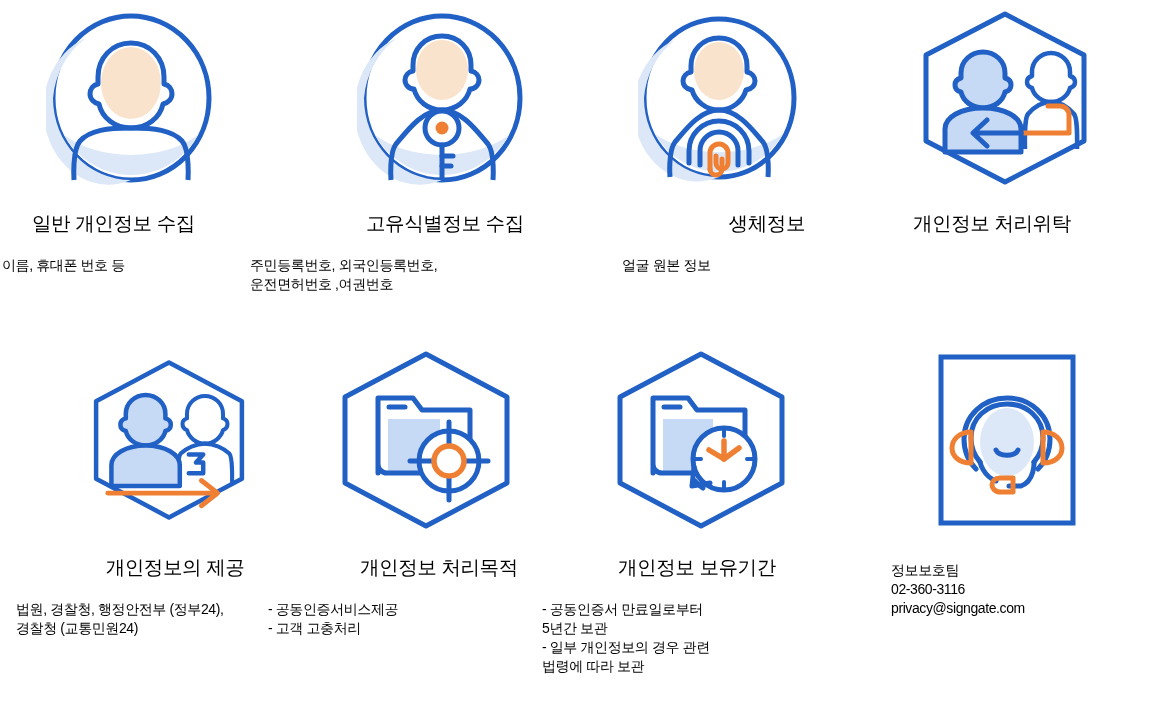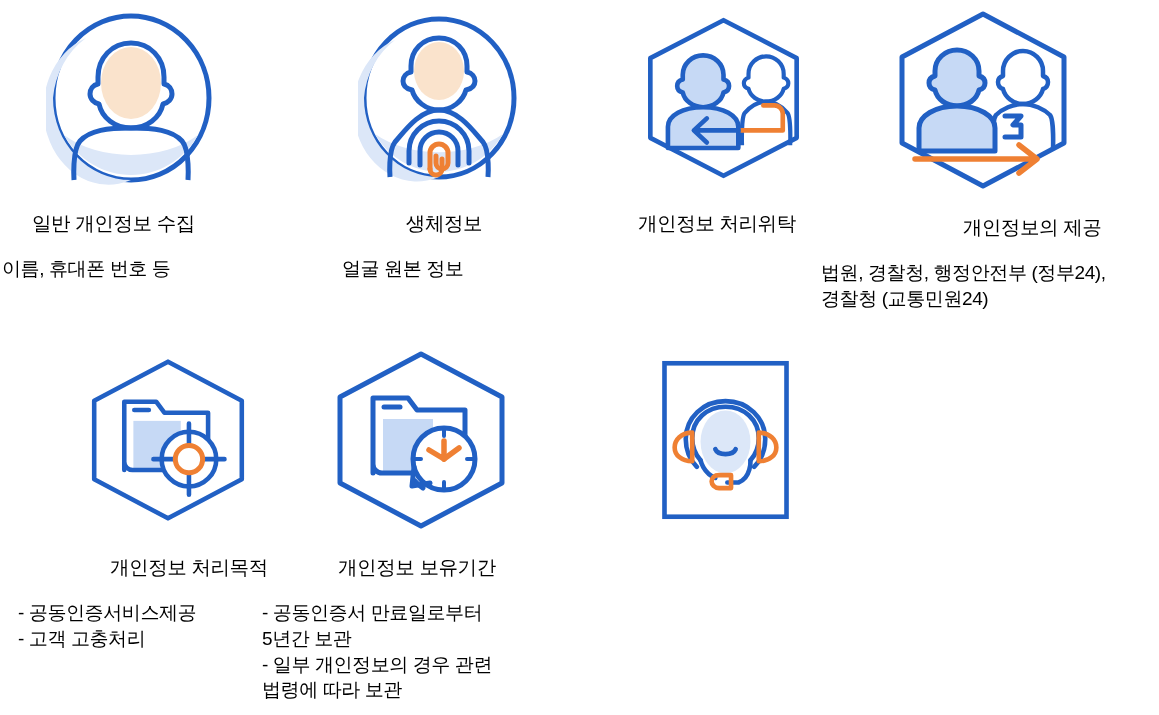--- a/index.html
+++ b/index.html
@@ -38,38 +38,38 @@
   .card-title {
     text-align: center;
     font-weight: normal;
     font-size: 19.5px;
     letter-spacing: -0.4px;
     line-height: 1.2;
     margin-top: 16px;
     white-space: nowrap;
   }
   .card-body {
-    font-size: 19px;
+    font-size: 14px;
     line-height: 1.35;
     letter-spacing: -0.4px;
     margin-top: 21px;
     white-space: pre-line;
   }
 
   
   .c1 .icon-wrap { justify-content: flex-start; padding-left: 46px; }
   .c1 .card-title { text-align: left; padding-left: 32px; }
   .c1 .card-body  { padding-left: 2px; }
 
   .c2 .icon-wrap { justify-content: flex-start; padding-left: 107px; }
   .c2 .card-title { text-align: left; padding-left: 116px; }
   .c2 .card-body  { padding-left: 0px; }
 
   .c3 .icon-wrap { justify-content: flex-start; padding-left: 108px; }
-  .c3 .card-title { text-align: center; padding-left: 108px; }
+  .c3 .card-title { text-align: right; padding-left: 108px; }
   .c3 .card-body  { padding-left: 92px; }
 
   .c4 .icon-wrap { justify-content: flex-start; padding-left: 112px; }
   .c4 .card-title { text-align: left; padding-left: 108px; }
   .c4 .card-body  { padding-left: 12px; }
 
   .r2 .icon-wrap { height: 200px; }
 
   .c5 .icon-wrap { justify-content: flex-start; padding-left: 88px; }
   .c5 .card-title { text-align: center; padding-left: 100px; }
@@ -100,20 +100,39 @@
         <path d="M18 125 A78 82 0 0 0 152 125 A90 60 0 0 1 18 125 Z" fill="#dce7f8"></path>
         <ellipse cx="85" cy="73" rx="30" ry="36" fill="#fae3cc"></ellipse>
         <path d="M85 33 C66 33 52 48 52 67 L52 74 C47 75 44 79 44 84 C44 89 48 93 53 94 C56 108 69 118 85 118 C101 118 114 108 117 94 C122 93 126 89 126 84 C126 79 123 75 118 74 L118 67 C118 48 104 33 85 33 Z" fill="none" stroke="#2160c4" stroke-width="5" stroke-linejoin="round"></path>
         <path d="M28 170 C28 170 26 140 34 131 C44 120 62 118 85 118 C108 118 126 120 136 131 C144 140 142 170 142 170" fill="none" stroke="#2160c4" stroke-width="5" stroke-linejoin="round"></path>
       </svg>
     </div>
     <div class="card-title">일반 개인정보 수집</div>
     <div class="card-body">이름, 휴대폰 번호 등</div>
   </div>
 
+  <div class="cell c2">
+    <div class="icon-wrap">
+      <svg width="170" height="176" viewBox="0 0 170 176" aria-hidden="true">
+        <ellipse cx="85" cy="88" rx="78" ry="82" fill="#ffffff" stroke="#2160c4" stroke-width="5"></ellipse>
+        <path d="M7 88 A78 82 0 0 0 85 170 A62 72 0 0 1 40 28 A78 82 0 0 0 7 88 Z" fill="#dce7f8"></path>
+        <path d="M18 125 A78 82 0 0 0 152 125 A90 60 0 0 1 18 125 Z" fill="#dce7f8"></path>
+        <ellipse cx="85" cy="60" rx="26" ry="30" fill="#fae3cc"></ellipse>
+        <path d="M85 26 C68 26 56 39 56 55 L56 61 C51 62 48 66 48 70 C48 75 52 79 57 79 C60 91 71 100 85 100 C99 100 110 91 113 79 C118 79 122 75 122 70 C122 66 119 62 114 61 L114 55 C114 39 102 26 85 26 Z" fill="none" stroke="#2160c4" stroke-width="5" stroke-linejoin="round"></path>
+        <path d="M34 170 C34 170 32 143 39 134 C48 124 64 100 85 100 C106 100 122 124 131 134 C138 143 136 170 136 170" fill="none" stroke="#2160c4" stroke-width="5" stroke-linejoin="round"></path>
+        <circle cx="85" cy="118" r="17" fill="none" stroke="#2160c4" stroke-width="5"></circle>
+        <circle cx="85" cy="118" r="6.5" fill="#ef8033"></circle>
+        <path d="M85 135 L85 168" fill="none" stroke="#2160c4" stroke-width="5" stroke-linecap="round"></path>
+        <path d="M85 146 L96 146 M85 156 L94 156" fill="none" stroke="#2160c4" stroke-width="5" stroke-linecap="round"></path>
+      </svg>
+    </div>
+    <div class="card-title">고유식별정보 수집</div>
+    <div class="card-body">주민등록번호, 외국인등록번호,
+운전면허번호 ,여권번호</div>
+  </div>
 
   <div class="cell c3">
     <div class="icon-wrap">
       <svg width="163" height="170" viewBox="0 0 163 170" aria-hidden="true">
         <ellipse cx="81" cy="85" rx="75" ry="79" fill="#ffffff" stroke="#2160c4" stroke-width="5"></ellipse>
         <path d="M6 85 A75 79 0 0 0 81 164 A60 69 0 0 1 37 27 A75 79 0 0 0 6 85 Z" fill="#dce7f8"></path>
         <path d="M17 121 A75 79 0 0 0 145 121 A88 58 0 0 1 17 121 Z" fill="#dce7f8"></path>
         <ellipse cx="81" cy="58" rx="25" ry="29" fill="#fae3cc"></ellipse>
         <path d="M81 25 C65 25 53 37 53 53 L53 59 C48 60 45 64 45 68 C45 73 49 76 54 77 C57 88 68 97 81 97 C94 97 105 88 108 77 C113 76 117 73 117 68 C117 64 114 60 109 59 L109 53 C109 37 97 25 81 25 Z" fill="none" stroke="#2160c4" stroke-width="5" stroke-linejoin="round"></path>
         <path d="M32 164 C32 164 30 138 37 129 C46 119 61 97 81 97 C101 97 116 119 125 129 C132 138 130 164 130 164" fill="none" stroke="#2160c4" stroke-width="5" stroke-linejoin="round"></path>
@@ -212,15 +231,18 @@
         <ellipse cx="86" cy="92" rx="27" ry="34" fill="#dce7f8"></ellipse>
         <path d="M55 119 C47 111 43 100 43 89 C43 66 62 48 86 48 C110 48 129 66 129 89 C129 100 125 111 117 119" fill="none" stroke="#2160c4" stroke-width="5" stroke-linecap="round"></path>
         <path d="M59 112 C53 105 50 97 50 88 C50 68 66 54 86 54 C106 54 122 68 122 88 C122 97 119 105 113 112" fill="none" stroke="#2160c4" stroke-width="5" stroke-linecap="round"></path>
         <path d="M59 112 C59 112 62 126 75 131 M113 112 C113 112 114 131 100 136 L88 136" fill="none" stroke="#2160c4" stroke-width="5" stroke-linecap="round"></path>
         <path d="M50 82 C38 82 31 90 31 98 C31 106 38 113 50 113 L50 82 Z" fill="none" stroke="#ef8033" stroke-width="5" stroke-linejoin="round"></path>
         <path d="M122 82 C134 82 141 90 141 98 C141 106 134 113 122 113 L122 82 Z" fill="none" stroke="#ef8033" stroke-width="5" stroke-linejoin="round"></path>
         <path d="M79 128 L92 128 L92 142 L79 142 C74 142 71 138 71 135 C71 131 74 128 79 128 Z" fill="none" stroke="#ef8033" stroke-width="5" stroke-linejoin="round"></path>
         <path d="M75 100 C78 107 94 107 97 100" fill="none" stroke="#2160c4" stroke-width="5" stroke-linecap="round"></path>
       </svg>
     </div>
+    <div class="card-body">정보보호팀
+02-360-3116
+privacy@signgate.com</div>
   </div>
 
 </div>
 
 </body></html>

